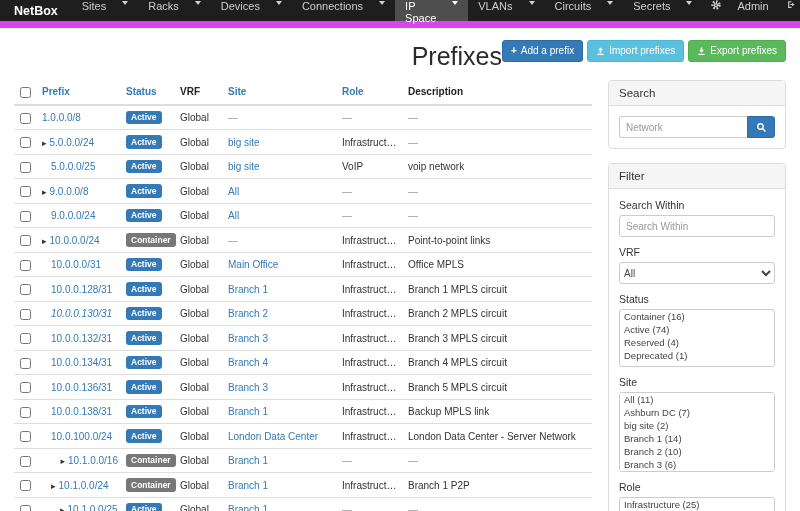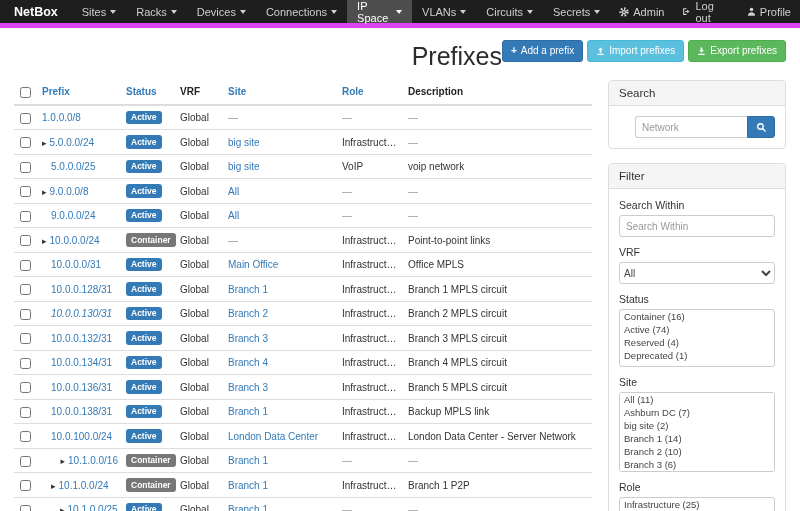--- a/index.html
+++ b/index.html
@@ -4,30 +4,30 @@
 <style>
   * { box-sizing: border-box; margin: 0; padding: 0; }
   html, body { width: 800px; height: 511px; overflow: hidden; }
   body {
     font-family: "Liberation Sans", sans-serif;
     background: #fff; color: #333; font-size: 10px;
   }
 
   
   .navbar {
-    height: 28px; background: #1e1e1e; border-bottom: 5px solid #d946ef;
+    height: 28px; background: #1e1e1e; border-bottom: 7px solid #d946ef;
     display: flex; align-items: stretch;
   }
   .brand {
     color: #fff; font-size: 12.5px; font-weight: bold;
     display: flex; align-items: center; padding: 0 14px; text-decoration: none; cursor: pointer;
   }
   .nav-items { display: flex; align-items: stretch; }
   .nav-item {
-    display: flex; align-items: center; gap: 4px; padding: 0 10px;
+    display: flex; align-items: flex-start; gap: 16px; padding: 0 10px;
     color: #cfcfcf; font-size: 11px; cursor: pointer; text-decoration: none;
   }
   .nav-item.active { background: #4e4e4e; color: #fff; }
   .caret {
     display: inline-block; width: 0; height: 0;
     border-left: 3px solid transparent; border-right: 3px solid transparent;
     border-top: 4px solid currentColor; margin-top: 1px;
   }
   .nav-right { margin-left: auto; display: flex; align-items: stretch; }
   .nav-right .nav-item { padding: 0 9px; }
@@ -79,21 +79,21 @@
   }
   .panel-body { padding: 10px; }
   .flabel { display: block; margin: 9px 0 4px; font-size: 10.5px; color: #333; }
   .flabel:first-child { margin-top: 0; }
   .input {
     width: 100%; height: 22px; border: 1px solid #ccc; border-radius: 3px;
     padding: 0 6px; font-size: 10px; color: #555; font-family: inherit; outline: none;
   }
   ::placeholder { color: #999; opacity: 1; }
   .input-group { display: flex; }
-  .input-group .input { flex: 1; border-radius: 3px 0 0 3px; border-right: none; min-width: 0; margin-left: 16px; }
+  .input-group .input { flex: 1; border-radius: 3px 0 0 3px; border-right: none; min-width: 0; }
   .search-btn {
     width: 28px; height: 22px; background: #337ab7; border: 1px solid #2e6da4;
     border-radius: 0 3px 3px 0; display: flex; align-items: center; justify-content: center; cursor: pointer;
   }
   select.single {
     width: 100%; height: 22px; font-size: 10px; border: 1px solid #ccc;
     border-radius: 3px; color: #444; background: #fff; font-family: inherit;
   }
   .listbox {
     width: 100%; border: 1px solid #ccc; border-radius: 3px; font-size: 9.5px;

